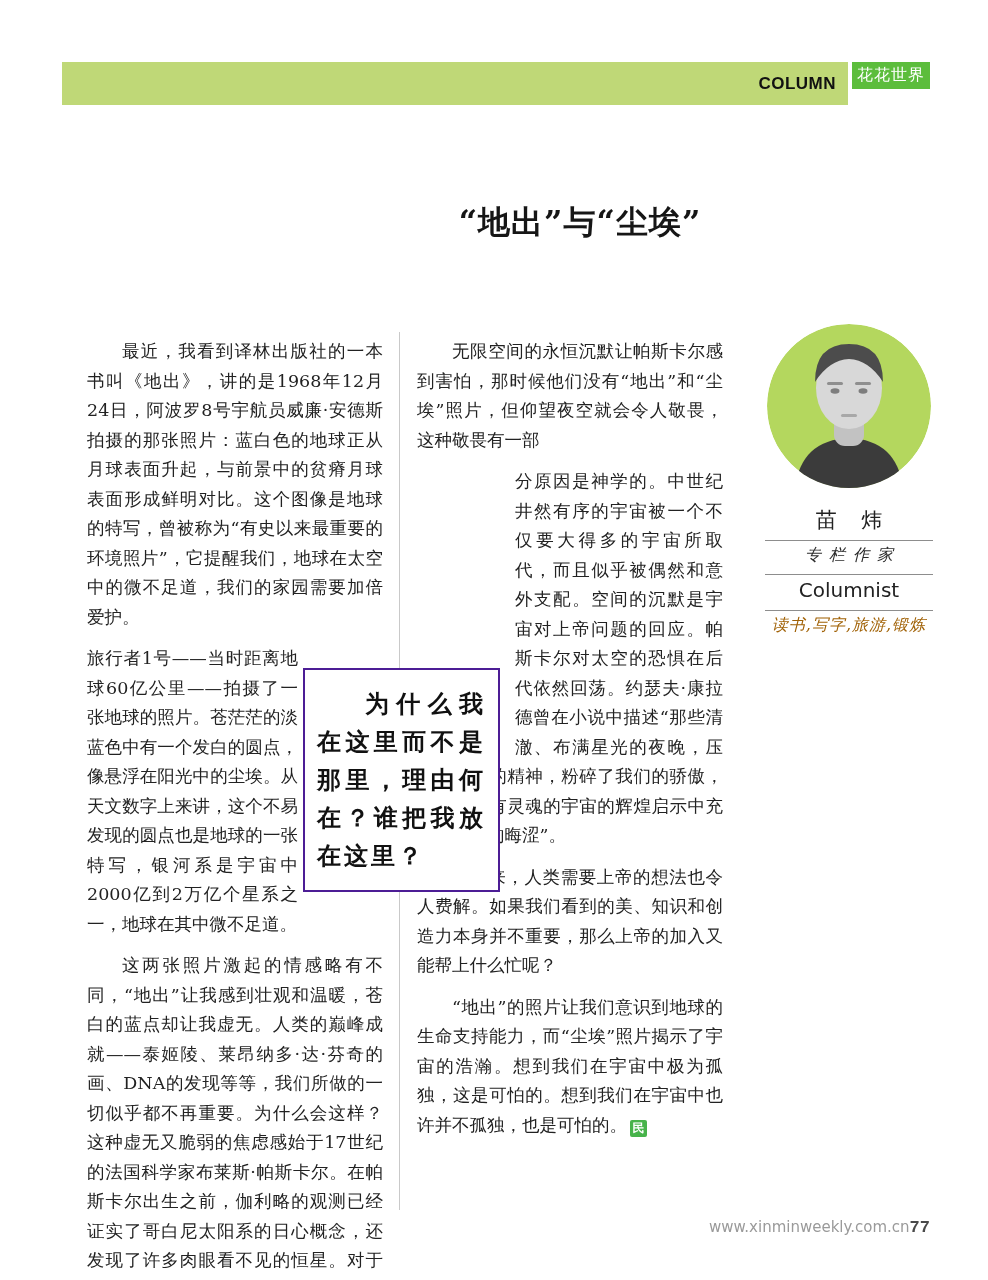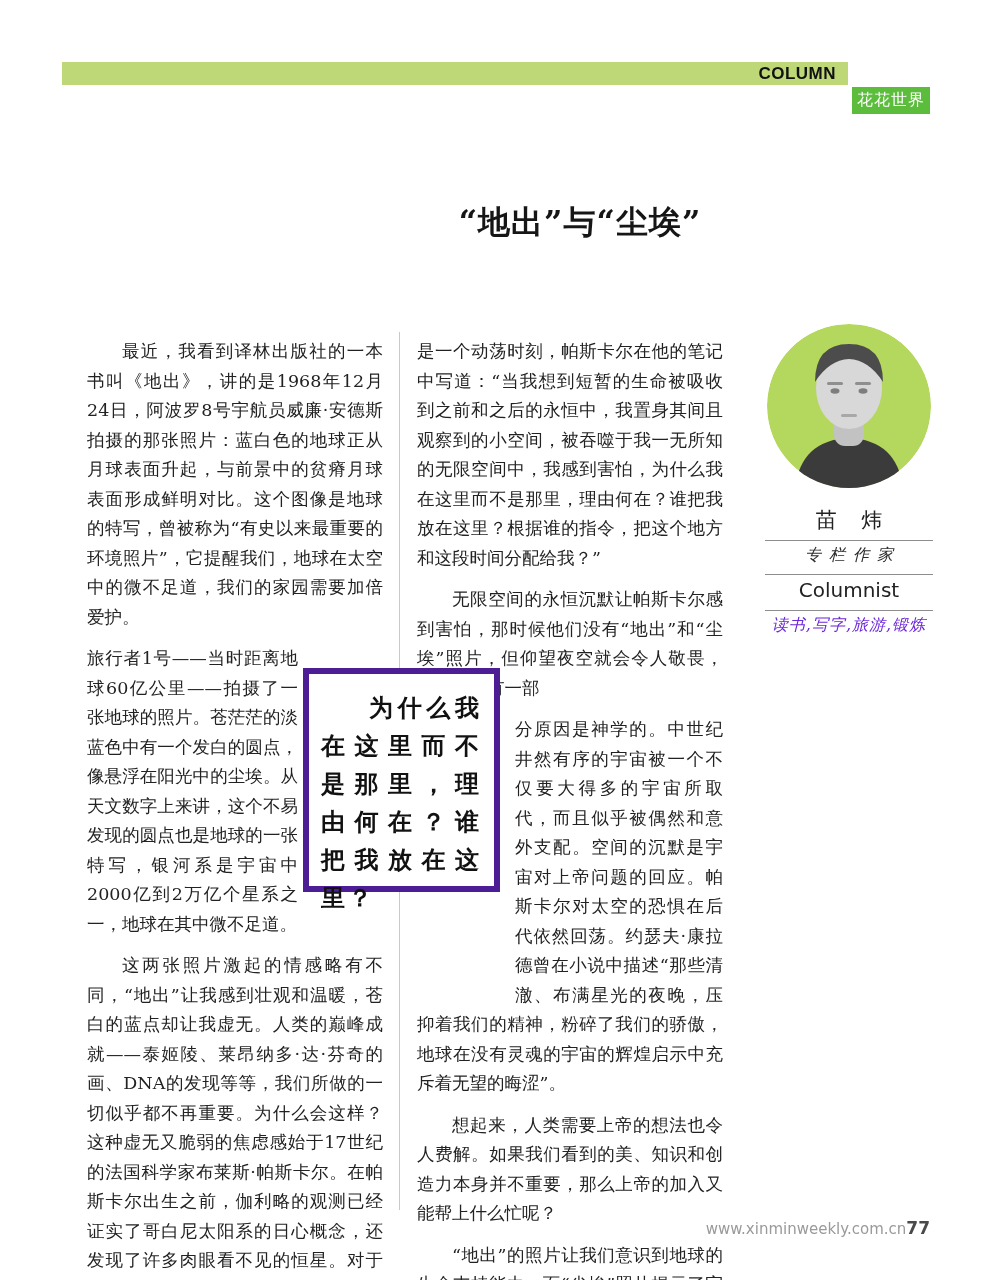--- a/index.html
+++ b/index.html
@@ -1,67 +1,67 @@
 <!DOCTYPE html>
 <html><head>
 <meta charset="utf-8">
 <style>
   html,body{margin:0;padding:0;background:#e8e8e8;}
   .page{position:relative;width:988px;height:1280px;background:#ffffff;margin:0 auto;
         font-family:"DejaVu Serif","Liberation Serif",serif;color:#1d1d1d;overflow:hidden;}
 
   
-  .headerbar{position:absolute;left:62px;top:62px;width:786px;height:23px;background:#bfd877;
+  .headerbar{position:absolute;left:62px;top:62px;width:786px;height:43px;background:#bfd877;
              display:flex;align-items:center;justify-content:flex-end;padding-right:12px;box-sizing:border-box;}
   .column-label{font-family:"Liberation Sans","DejaVu Sans",sans-serif;font-size:17px;font-weight:600;
                 letter-spacing:.5px;color:#111;}
   .section-box{position:absolute;left:852px;top:62px;width:78px;height:27px;background:#5cbd3c;color:#fff;
                display:flex;align-items:center;justify-content:center;
-               font-family:"Liberation Sans","DejaVu Sans",sans-serif;font-size:16px;letter-spacing:1px;margin-top:25px;}
+               font-family:"Liberation Sans","DejaVu Sans",sans-serif;font-size:16px;letter-spacing:1px;}
 
   
   .title{position:absolute;left:330px;top:170px;width:500px;text-align:center;
          font-size:32px;line-height:62px;font-weight:bold;letter-spacing:1px;color:#161616;}
 
   
   .colrule{position:absolute;left:399px;top:332px;width:1px;height:878px;background:#c9c9c9;}
   .col{position:absolute;top:325px;font-size:17.5px;line-height:29.5px;text-align:justify;color:#222;}
   .col p{margin:12px;text-indent:2em;}
   .col p.cont{text-indent:0;}
   .col1{left:75px;width:320px;}
   .col2{left:405px;width:330px;}
   .spacer-r{float:right;width:97px;height:295px;}
   .spacer-l{float:left;width:110px;height:295px;}
 
   
   .pullquote{position:absolute;left:303px;top:668px;width:197px;height:224px;background:#fff;
-             border:6px solid #4c1d95;box-sizing:border-box;padding:15px 12px 0 12px;
+             border:2px solid #4c1d95;box-sizing:border-box;padding:15px 12px 0 12px;
              font-family:"DejaVu Sans","Liberation Sans",sans-serif;font-weight:bold;
              font-size:24px;line-height:38px;letter-spacing:3px;text-align:justify;text-indent:2em;color:#111;}
 
   
   .author{position:absolute;left:765px;top:324px;width:168px;text-align:center;}
   .avatar{width:164px;height:164px;border-radius:50%;overflow:hidden;margin:0 auto;}
   .author-name{margin-top:18px;font-family:"DejaVu Sans","Liberation Sans",sans-serif;
                font-size:21px;font-weight:500;letter-spacing:9px;text-indent:9px;color:#222;}
   .rule{border:none;border-top:1px solid #8d8d8d;margin:6px 0 0 0;}
   .author-cn{font-style:italic;font-size:16px;letter-spacing:8px;text-indent:8px;padding:4px 0 2px 0;color:#2a2a2a;text-align:center;}
   .author-en{font-family:"DejaVu Sans","Liberation Sans",sans-serif;font-size:20px;color:#222;padding:3px 0 2px 0;}
-  .author-hobbies{font-style:italic;font-size:16px;letter-spacing:1px;padding:4px 0 0 0;color:#6d28d9;}
+  .author-hobbies{font-style:italic;font-size:16px;letter-spacing:1px;padding:4px 0 0 0;color:#a16207;}
 
   
   .endmark{display:inline-block;width:17px;height:17px;background:#47b34a;color:#fff;
            font-family:"DejaVu Sans",sans-serif;font-size:12px;line-height:17px;text-align:center;
            border-radius:2px;margin-left:3px;vertical-align:-1px;font-weight:bold;text-indent:0;}
 
   
   .footer{position:absolute;right:58px;top:1218px;display:flex;align-items:baseline;gap:0;
           font-family:"DejaVu Sans","Liberation Sans",sans-serif;}
   .footer-url{font-size:15px;color:#9a9a9a;}
-  .footer-page{font-size:17px;color:#4a4a4a;font-weight:600;}
+  .footer-page{font-size:17px;color:#4a4a4a;font-weight:600;font-family:Liberation Mono, monospace;}
 </style>
 </head>
 <body>
 
 <div class="page">
 
   <div class="headerbar">
     <span class="column-label">COLUMN</span>
   </div>
   <div class="section-box">花花世界</div>
@@ -71,21 +71,20 @@
   <div class="colrule"></div>
 
   <div class="col col1">
     <p>最近，我看到译林出版社的一本书叫《地出》，讲的是1968年12月24日，阿波罗8号宇航员威廉·安德斯拍摄的那张照片：蓝白色的地球正从月球表面升起，与前景中的贫瘠月球表面形成鲜明对比。这个图像是地球的特写，曾被称为“有史以来最重要的环境照片”，它提醒我们，地球在太空中的微不足道，我们的家园需要加倍爱护。</p>
     <div class="spacer-r"></div>
     <p class="cont">旅行者1号——当时距离地球60亿公里——拍摄了一张地球的照片。苍茫茫的淡蓝色中有一个发白的圆点，像悬浮在阳光中的尘埃。从天文数字上来讲，这个不易发现的圆点也是地球的一张特写，银河系是宇宙中2000亿到2万亿个星系之一，地球在其中微不足道。</p>
     <p>这两张照片激起的情感略有不同，“地出”让我感到壮观和温暖，苍白的蓝点却让我虚无。人类的巅峰成就——泰姬陵、莱昂纳多·达·芬奇的画、DNA的发现等等，我们所做的一切似乎都不再重要。为什么会这样？这种虚无又脆弱的焦虑感始于17世纪的法国科学家布莱斯·帕斯卡尔。在帕斯卡尔出生之前，伽利略的观测已经证实了哥白尼太阳系的日心概念，还发现了许多肉眼看不见的恒星。对于人类的自我理解来说，这</p>
   </div>
 
   <div class="col col2">
-    <p class="cont">是一个动荡时刻，帕斯卡尔在他的笔记中写道：“当我想到短暂的生命被吸收到之前和之后的永恒中，我置身其间且观察到的小空间，被吞噬于我一无所知的无限空间中，我感到害怕，为什么我在这里而不是那里，理由何在？谁把我放在这里？根据谁的指令，把这个地方和这段时间分配给我？”</p>
     <p>无限空间的永恒沉默让帕斯卡尔感到害怕，那时候他们没有“地出”和“尘埃”照片，但仰望夜空就会令人敬畏，这种敬畏有一部</p>
     <div class="spacer-l"></div>
     <p class="cont">分原因是神学的。中世纪井然有序的宇宙被一个不仅要大得多的宇宙所取代，而且似乎被偶然和意外支配。空间的沉默是宇宙对上帝问题的回应。帕斯卡尔对太空的恐惧在后代依然回荡。约瑟夫·康拉德曾在小说中描述“那些清澈、布满星光的夜晚，压抑着我们的精神，粉碎了我们的骄傲，地球在没有灵魂的宇宙的辉煌启示中充斥着无望的晦涩”。</p>
     <p>想起来，人类需要上帝的想法也令人费解。如果我们看到的美、知识和创造力本身并不重要，那么上帝的加入又能帮上什么忙呢？</p>
     <p><span>“地出”的照片让我们意识到地球的生命支持能力，而“尘埃”照片揭示了宇宙的浩瀚。想到我们在宇宙中极为孤独，这是可怕的。想到我们在宇宙中也许并不孤独，也是可怕的。</span><span class="endmark">民</span></p>
   </div>
 
   <div class="pullquote">为什么我在这里而不是那里，理由何在？谁把我放在这里？</div>
 
   <div class="author">

